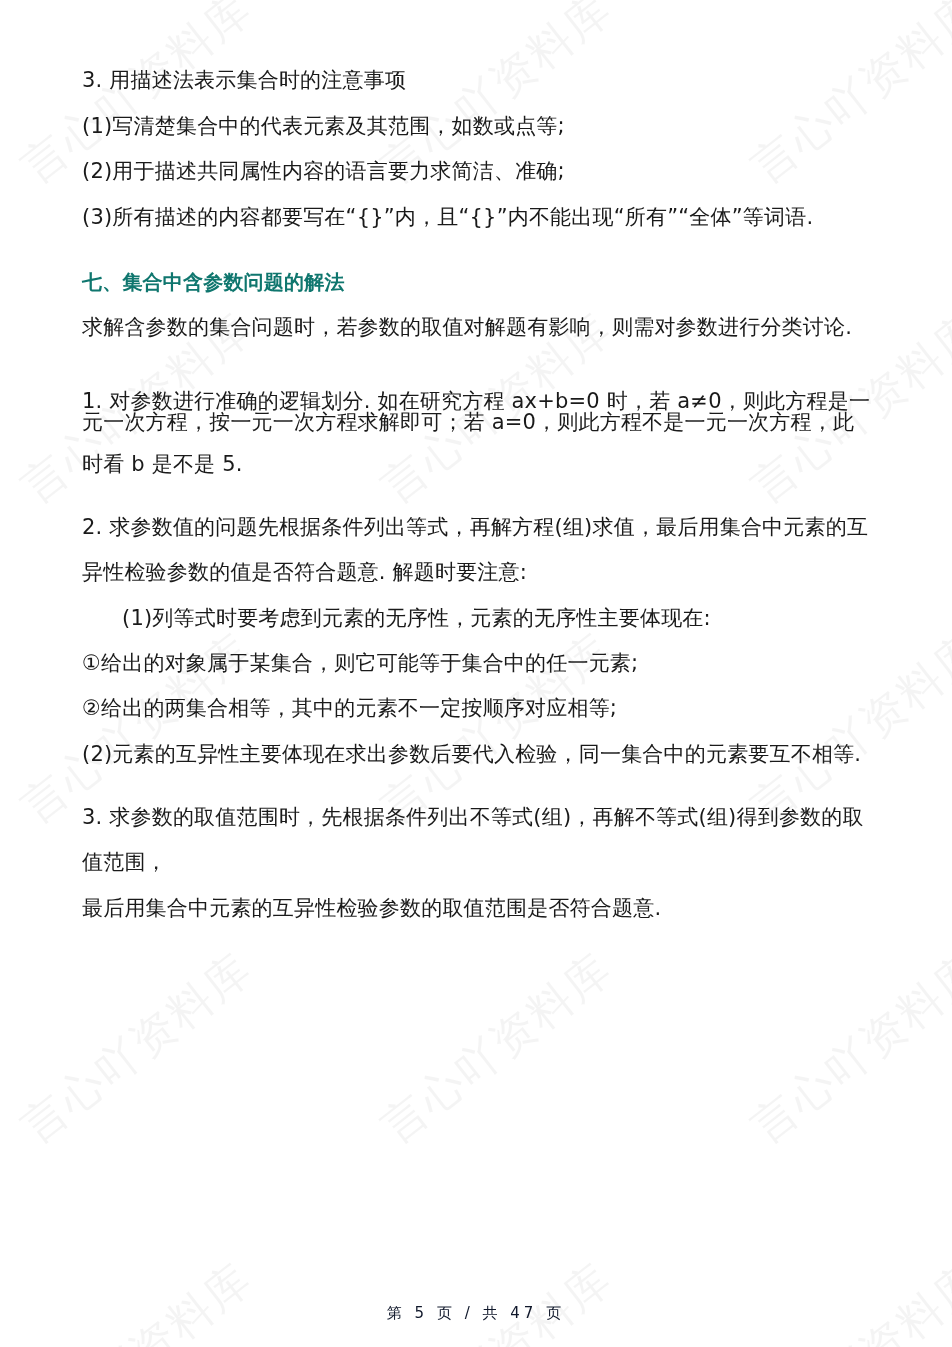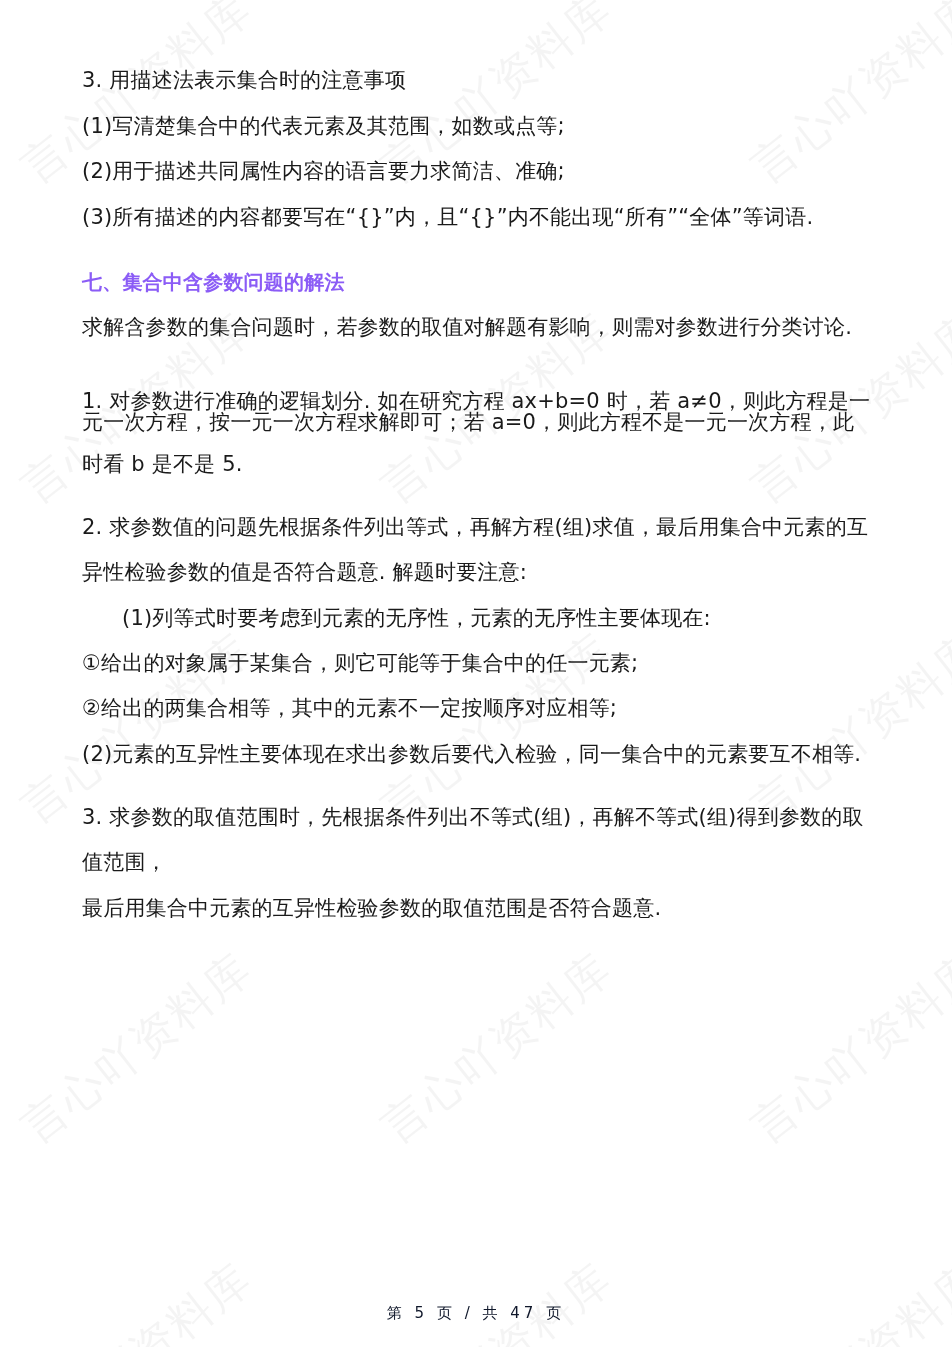--- a/index.html
+++ b/index.html
@@ -12,21 +12,21 @@
     .wm {
       position: absolute; font-size: 44px; color: rgba(0,0,0,0.045);
       transform: rotate(-38deg); transform-origin: left top; white-space: nowrap;
       letter-spacing: 2px;
     }
     .content { position: absolute; left: 82px; top: 0; width: 830px; z-index: 1; }
     .line {
       position: absolute; left: 0; font-size: 21px; line-height: 28px;
       white-space: nowrap; letter-spacing: 0.2px;
     }
-    .heading { color: #8b5cf6; font-weight: bold; font-size: 20px; }
+    .heading { color: #0f766e; font-weight: bold; font-size: 20px; }
     .footer {
       position: absolute; left: 0; right: 0; top: 1304px; text-align: center;
       font-size: 15px; color: #0f172a; letter-spacing: 4px; z-index: 1;
     }
   </style>
 </head>
 <body>
 
 <div class="watermark-layer">
   <div class="wm" style="left:10px;top:150px;">言心吖资料库</div>

